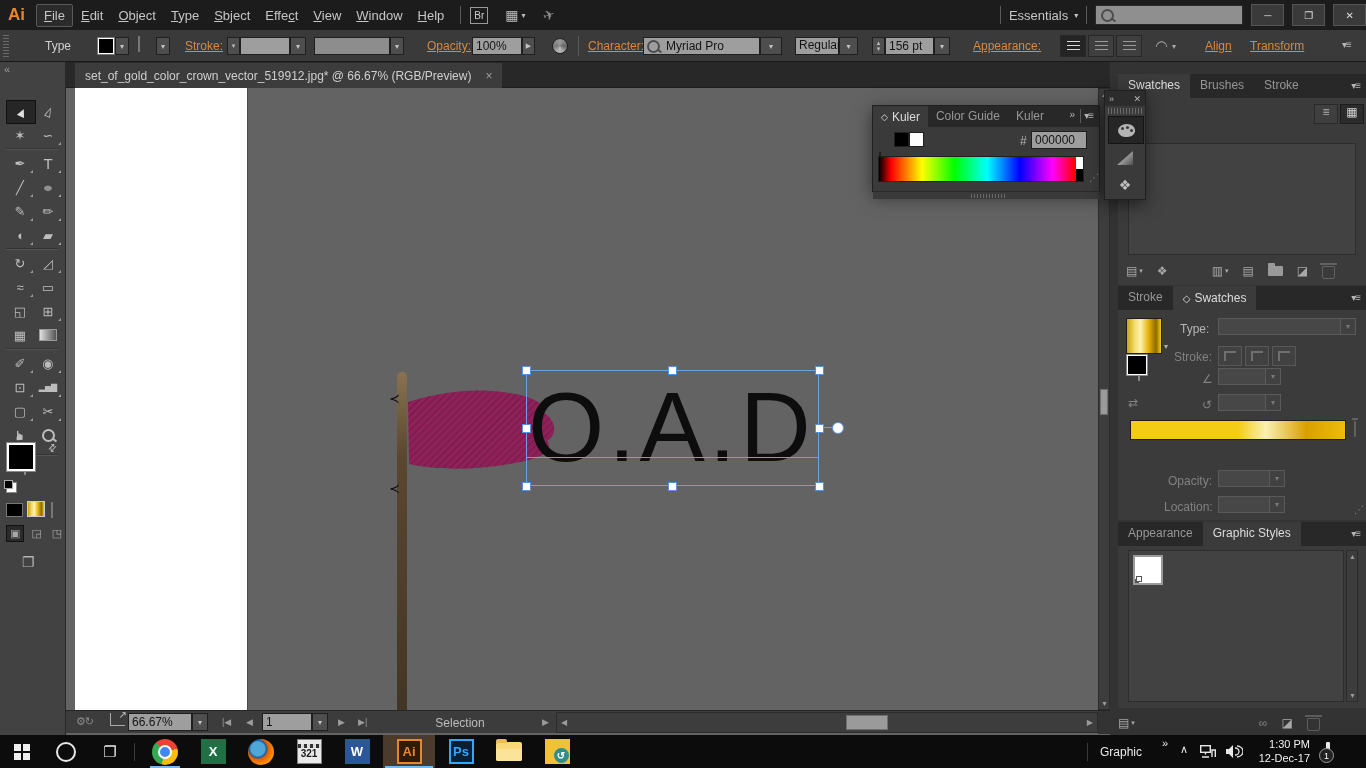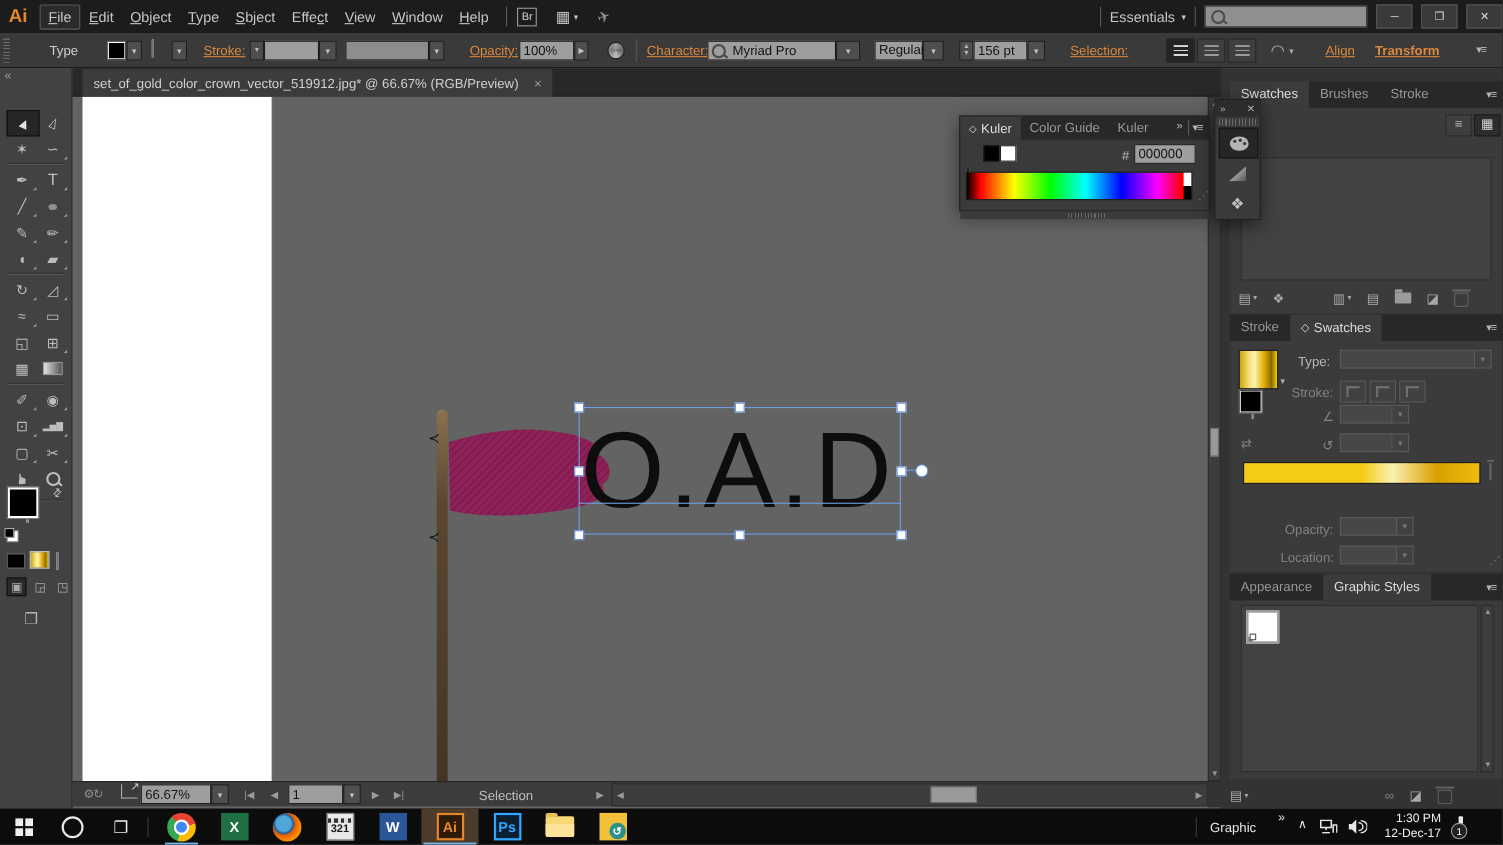--- a/index.html
+++ b/index.html
@@ -180,36 +180,36 @@
     </span>
     <span class="r ddbtn" style="left:760px;top:7px;width:22px;">▾</span>
     <span class="r field" style="left:795px;top:7px;width:44px;">Regular</span>
     <span class="r ddbtn" style="left:839px;top:7px;width:19px;">▾</span>
     <span class="r spin" style="left:872px;top:7px;">
         <span>▴</span>
         <span>▾</span>
       </span>
     <input class="r field" style="left: 885px; top: 7px; width: 49px;" value="156 pt">
     <span class="r ddbtn" style="left:934px;top:7px;">▾</span>
-    <span class="r olbl" style="left:973px;top:9px;">Selection:</span>
+    <span class="r olbl" style="left:973px;top:9px;">Appearance:</span>
     <span class="r alnbtn active" style="left:1060px;top:5px;">
         <span class="bars"></span>
       </span>
     <span class="r alnbtn" style="left:1088px;top:5px;">
         <span class="bars"></span>
       </span>
     <span class="r alnbtn" style="left:1116px;top:5px;">
         <span class="bars"></span>
       </span>
     <span class="r flex" style="left:1155px;top:7px;gap:4px;">
       <span style="font-size:15px;color:#a8a8a8;">◠</span>
       <span style="font-size:8px;color:#a8a8a8;">▾</span>
     </span>
     <span class="r olbl" style="left:1205px;top:9px;">Align</span>
-    <span class="r olbl" style="left:1250px;top:9px;font-weight:bold;">Transform</span>
+    <span class="r olbl" style="left:1250px;top:9px;">Transform</span>
     <span class="r pmenu" style="left:1342px;top:9px;">▾≡</span>
   </div>
 
   <div class="r tabbar">
     <div class="doctab r" style="left:9px;top:1px;">
       <span>set_of_gold_color_crown_vector_519912.jpg* @ 66.67% (RGB/Preview)</span>
       <span style="color:#9d9d9d;font-size:12px;">×</span>
     </div>
   </div>
 

